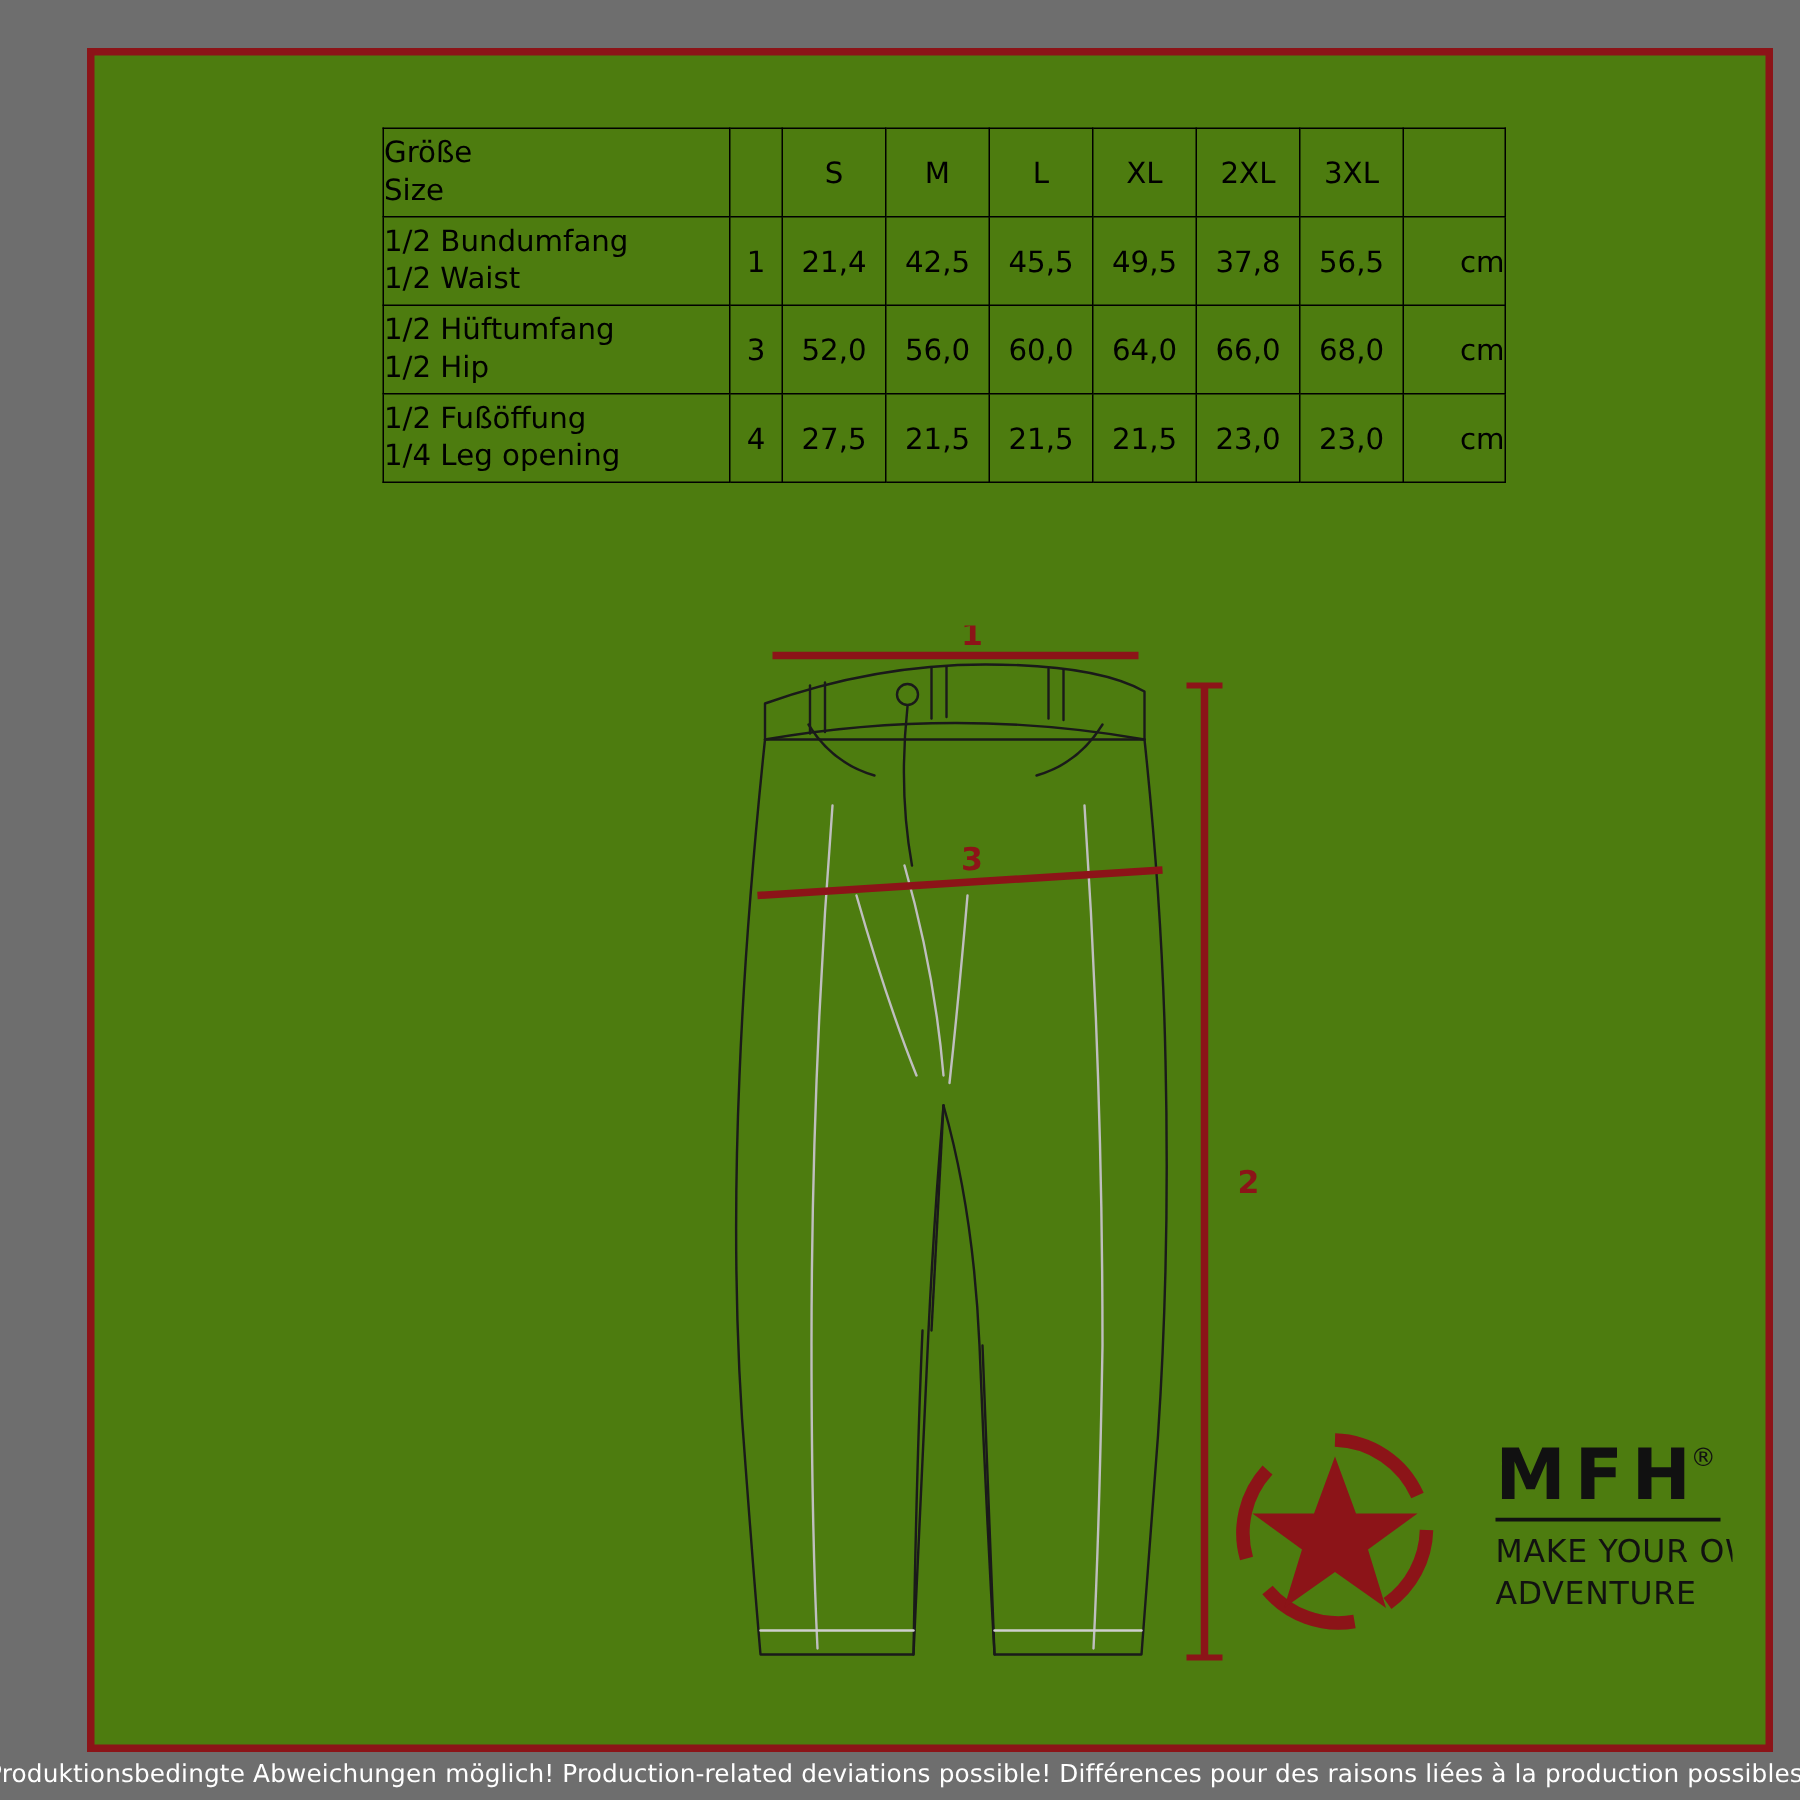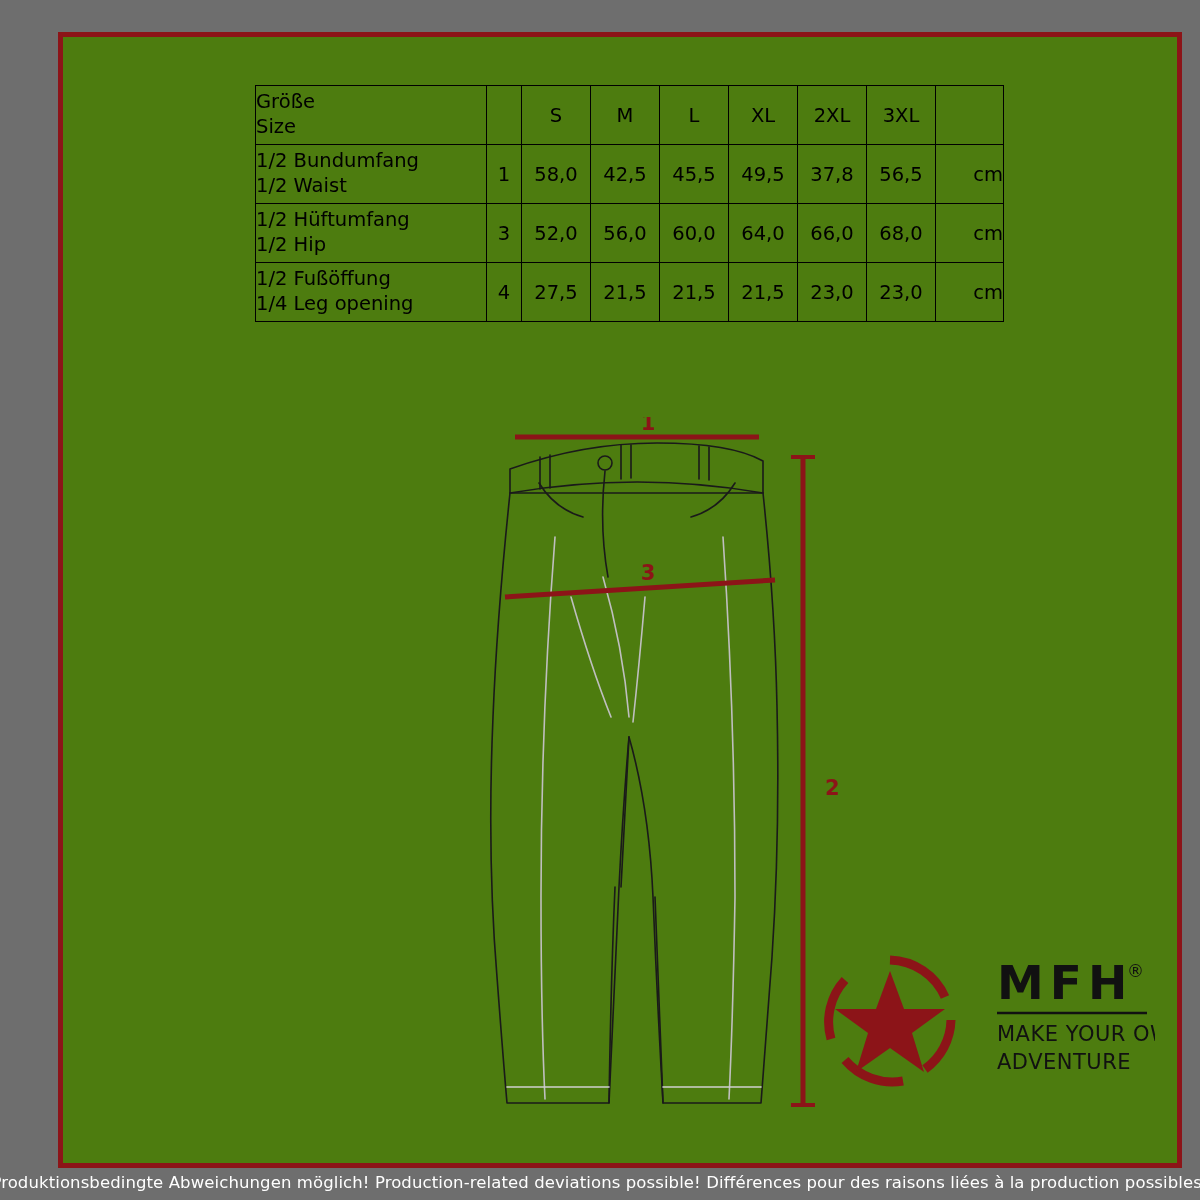--- a/index.html
+++ b/index.html
@@ -116,21 +116,21 @@
           <td class="col-val hdr-cell">3XL</td>
           <td class="col-unit"></td>
         </tr>
 
         <tr>
           <td class="col-label">
             <div>1/2 Bundumfang</div>
             <div>1/2 Waist</div>
           </td>
           <td class="col-num">1</td>
-          <td class="col-val">58,0</td>
+          <td class="col-val">21,4</td>
           <td class="col-val">42,5</td>
           <td class="col-val">45,5</td>
           <td class="col-val">49,5</td>
           <td class="col-val">37,8</td>
           <td class="col-val">56,5</td>
           <td class="col-unit">cm</td>
         </tr>
 
 
         <tr>

